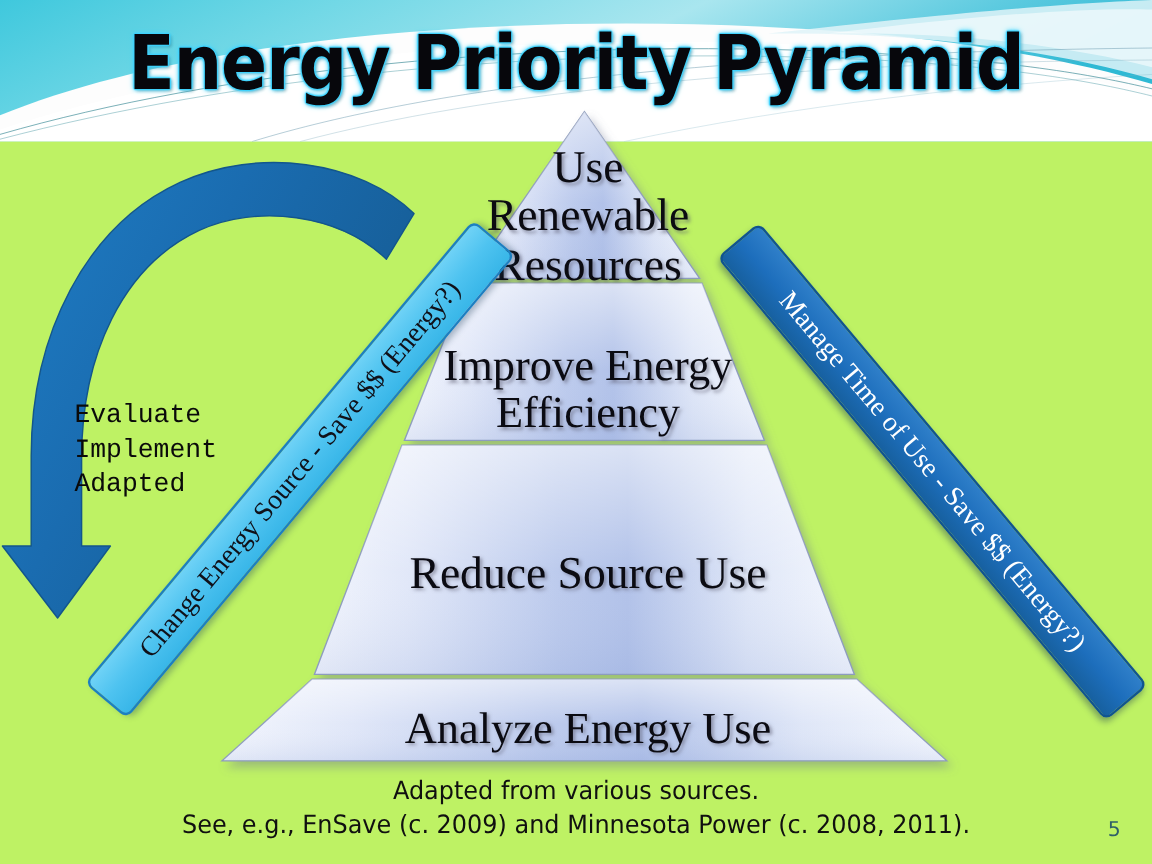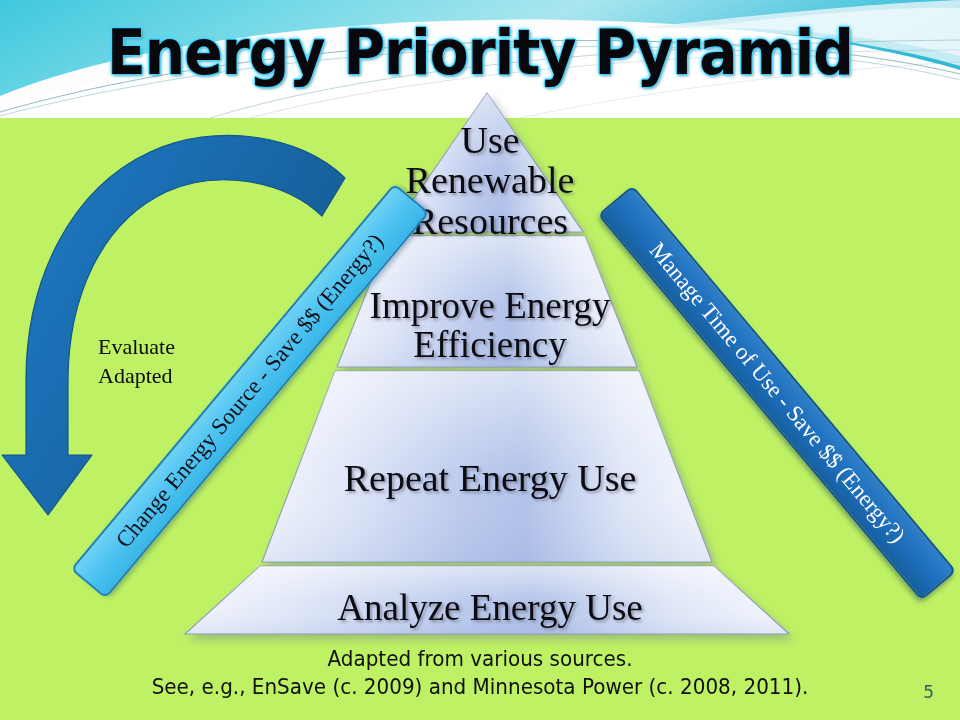--- a/index.html
+++ b/index.html
@@ -83,23 +83,23 @@
     transform-origin:center center;
     box-shadow:2px 3px 5px rgba(20,45,80,0.40);
   }
 
   
   .cycle-arrow{position:absolute;left:0px;top:110px;width:380px;height:410px;z-index:20;}
 
   
   .cycle-text{
     position:absolute;left:62px;top:333px;
-    font-family:Liberation Serif, serif;
+    font-family:Liberation Mono, monospace;
     font-size:22px;line-height:1.30;color:#0a0a0a;
-    z-index:24;white-space:nowrap;margin-left:36px;
+    z-index:24;white-space:nowrap;
   }
 
   
   .caption{
     position:absolute;left:0;top:645px;width:960px;text-align:center;
     font-family:"DejaVu Sans","Liberation Sans",sans-serif;
     font-size:21px;line-height:1.35;color:#101010;
     z-index:26;
     transform:scaleX(0.95);
   }
@@ -191,21 +191,21 @@
     </g>
   </svg>
 
   <div class="tier-label" id="tier-label-0">
     <span>Use<br>Renewable<br>Resources</span>
   </div>
   <div class="tier-label" id="tier-label-1">
     <span>Improve Energy<br>Efficiency</span>
   </div>
   <div class="tier-label" id="tier-label-2">
-    <span>Repeat Energy Use</span>
+    <span>Reduce Source Use</span>
   </div>
   <div class="tier-label" id="tier-label-3">
     <span>Analyze Energy Use</span>
   </div>
 
   <div class="ribbon" id="ribbon-left">
     <span>Change Energy Source - Save $$ (Energy?)</span>
   </div>
 
   <div class="ribbon" id="ribbon-right">
@@ -231,20 +231,21 @@
       L92,345
       L68,345
       L68,272
       C68,186 102,112 166,82
       C214,60 282,68 322,106
       Z" fill="url(#arrowGrad)" stroke="#13568c" stroke-width="1.2" stroke-linejoin="round"></path>
   </svg>
 
   <div class="cycle-text">
     <div>Evaluate</div>
+    <div>Implement</div>
     <div>Adapted</div>
   </div>
 
   <div class="caption">
     <div>Adapted from various sources.</div>
     <div>See, e.g., EnSave (c. 2009) and Minnesota Power (c. 2008, 2011).</div>
   </div>
 
   <div class="page-num">5</div>
 

